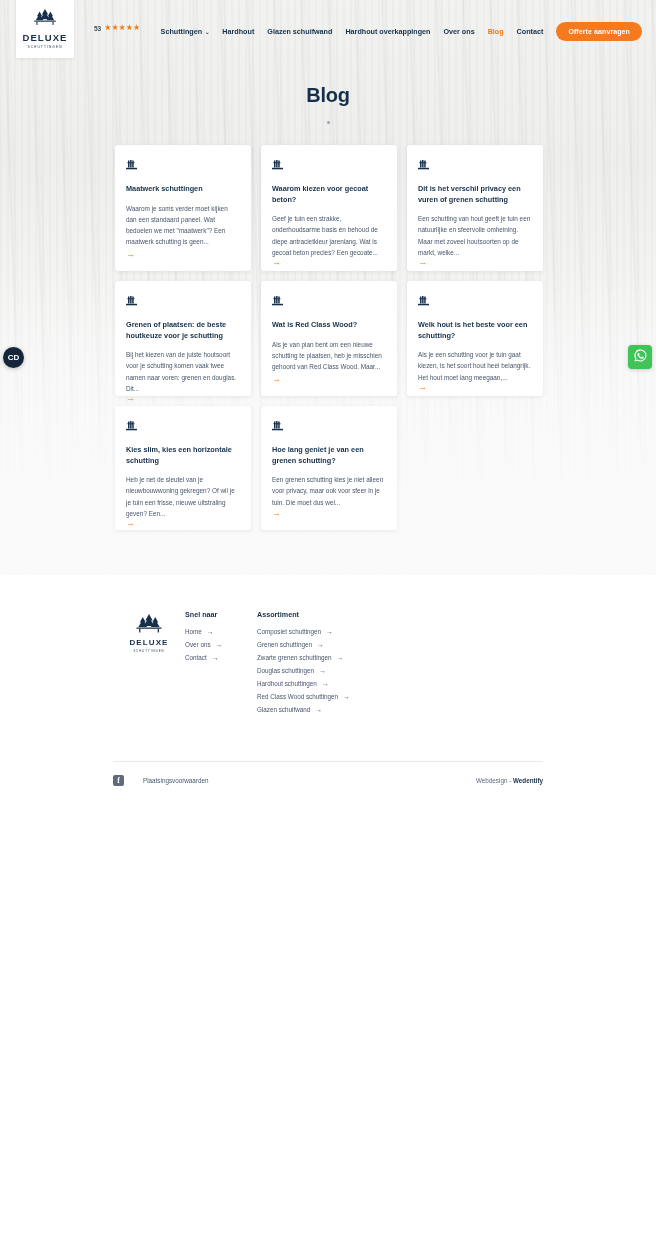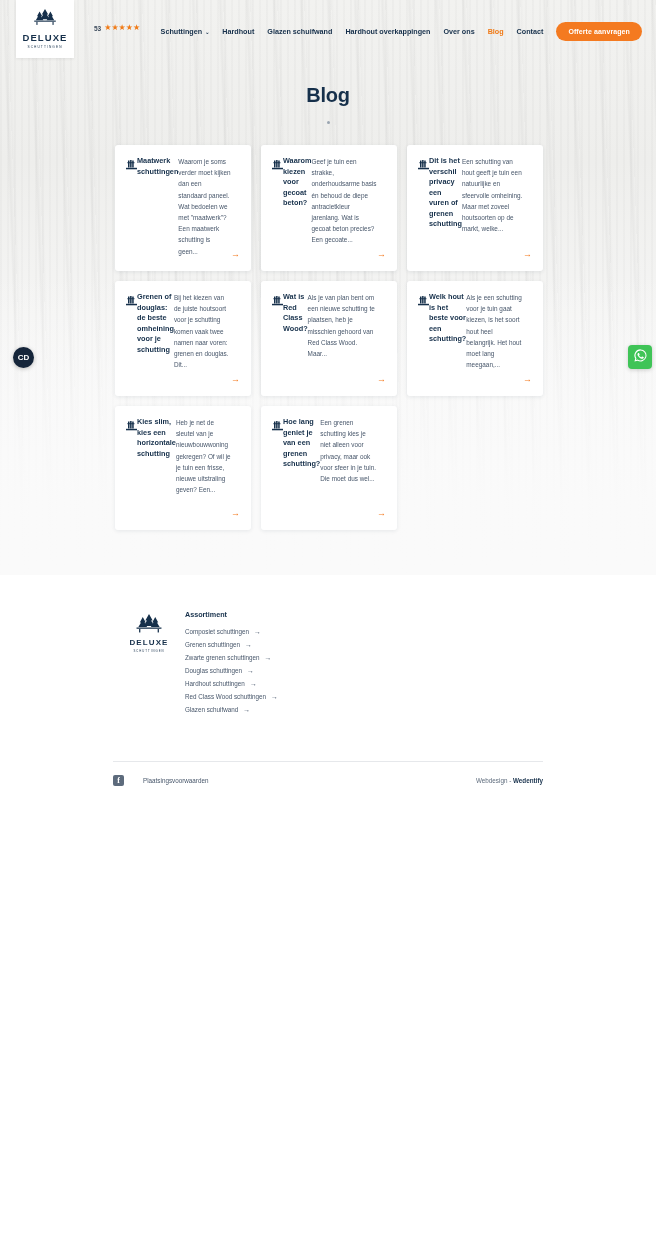--- a/index.html
+++ b/index.html
@@ -90,21 +90,21 @@
 
   
   .grid {
     position: absolute; top: 145px; left: 115px; width: 428px; z-index: 4;
     display: flex; flex-wrap: wrap; gap: 10px 10px;
   }
   .card {
     width: 136px; background: #ffffff; border-radius: 3px;
     box-shadow: 0 1px 4px rgba(25,45,70,0.09);
     padding: 11px 11px 12px 11px;
-    display: flex; flex-direction: row;
+    display: flex; flex-direction: column;
   }
   .card-r1 { height: 126px; }
   .card-r2 { height: 115px; }
   .card-r3 { height: 124px; }
   .card-icon { margin-bottom: 10px; }
   .card-title {
     font-size: 7.3px; font-weight: 700; color: #16304b; line-height: 1.45;
     margin-bottom: 8px;
   }
   .card-text { font-size: 6.4px; color: #47566a; line-height: 1.75; }
@@ -140,21 +140,21 @@
   }
   .fb-social { width: 11px; height: 11px; border-radius: 2px; background: #5d6b7c;
     display: flex; align-items: center; justify-content: center; cursor: pointer; }
   .fb-fb { color: #ffffff; font-size: 8px; font-weight: 700; font-family: "Liberation Serif", serif; line-height: 1; }
   .fb-link { font-size: 6.3px; color: #47566a; margin-left: 19px; cursor: pointer; }
   .fb-credit { margin-left: auto; font-size: 6.3px; color: #5d6b7c; }
   .fb-credit b { color: #16304b; }
 
   
   .cookie-btn {
-    position: absolute; left: 13px; top: 347px; width: 21px; height: 21px;
+    position: absolute; left: 3px; top: 347px; width: 21px; height: 21px;
     border-radius: 50%; background: #15253a; color: #ffffff;
     display: flex; align-items: center; justify-content: center;
     font-size: 8px; font-weight: 700; cursor: pointer; z-index: 20;
     box-shadow: 0 1px 4px rgba(0,0,0,0.25);
   }
   .wa-btn {
     position: absolute; right: 4px; top: 345px; width: 24px; height: 24px;
     border-radius: 4px; background: #3fc457;
     display: flex; align-items: center; justify-content: center;
     cursor: pointer; z-index: 20; box-shadow: 0 1px 4px rgba(0,0,0,0.18);
@@ -268,21 +268,21 @@
           <svg width="11" height="10" viewBox="0 0 11 10">
               <g fill="#16304b">
                 <rect x="2" y="0.5" width="1.5" height="7"></rect>
                 <rect x="4.1" y="0" width="1.5" height="7.5"></rect>
                 <rect x="6.2" y="0.5" width="1.5" height="7"></rect>
                 <rect x="0" y="7.8" width="11" height="1.5"></rect>
                 <rect x="1.3" y="2.3" width="7.2" height="0.9"></rect>
               </g>
             </svg>
         </span>
-        <div class="card-title">Grenen of douglas: de beste omheining voor je schutting</div>
+        <div class="card-title">Grenen of plaatsen: de beste houtkeuze voor je schutting</div>
         <div class="card-text">Bij het kiezen van de juiste houtsoort voor je schutting komen vaak twee namen naar voren: grenen en douglas. Dit...</div>
         <div class="card-arrow">→</div>
       </div>
 
       <div class="card card-r2">
         <span class="card-icon">
           <svg width="11" height="10" viewBox="0 0 11 10">
               <g fill="#16304b">
                 <rect x="2" y="0.5" width="1.5" height="7"></rect>
                 <rect x="4.1" y="0" width="1.5" height="7.5"></rect>
@@ -365,20 +365,35 @@
                 <rect x="2.2" y="11.6" width="21.6" height="1.1"></rect>
                 <rect x="4.4" y="12.9" width="1.1" height="3"></rect>
                 <rect x="20.5" y="12.9" width="1.1" height="3"></rect>
               </g>
             </svg>
           </span>
           <div class="f-logo-word">DELUXE</div>
           <div class="f-logo-sub">SCHUTTINGEN</div>
         </div>
 
+        <div class="f-col f-col-snel">
+          <div class="f-head">Snel naar</div>
+          <div class="f-link">
+            <span>Home</span>
+            <span class="f-arrow">→</span>
+          </div>
+          <div class="f-link">
+            <span>Over ons</span>
+            <span class="f-arrow">→</span>
+          </div>
+          <div class="f-link">
+            <span>Contact</span>
+            <span class="f-arrow">→</span>
+          </div>
+        </div>
 
         <div class="f-col f-col-ass">
           <div class="f-head">Assortiment</div>
           <div class="f-link">
             <span>Composiet schuttingen</span>
             <span class="f-arrow">→</span>
           </div>
           <div class="f-link">
             <span>Grenen schuttingen</span>
             <span class="f-arrow">→</span>

